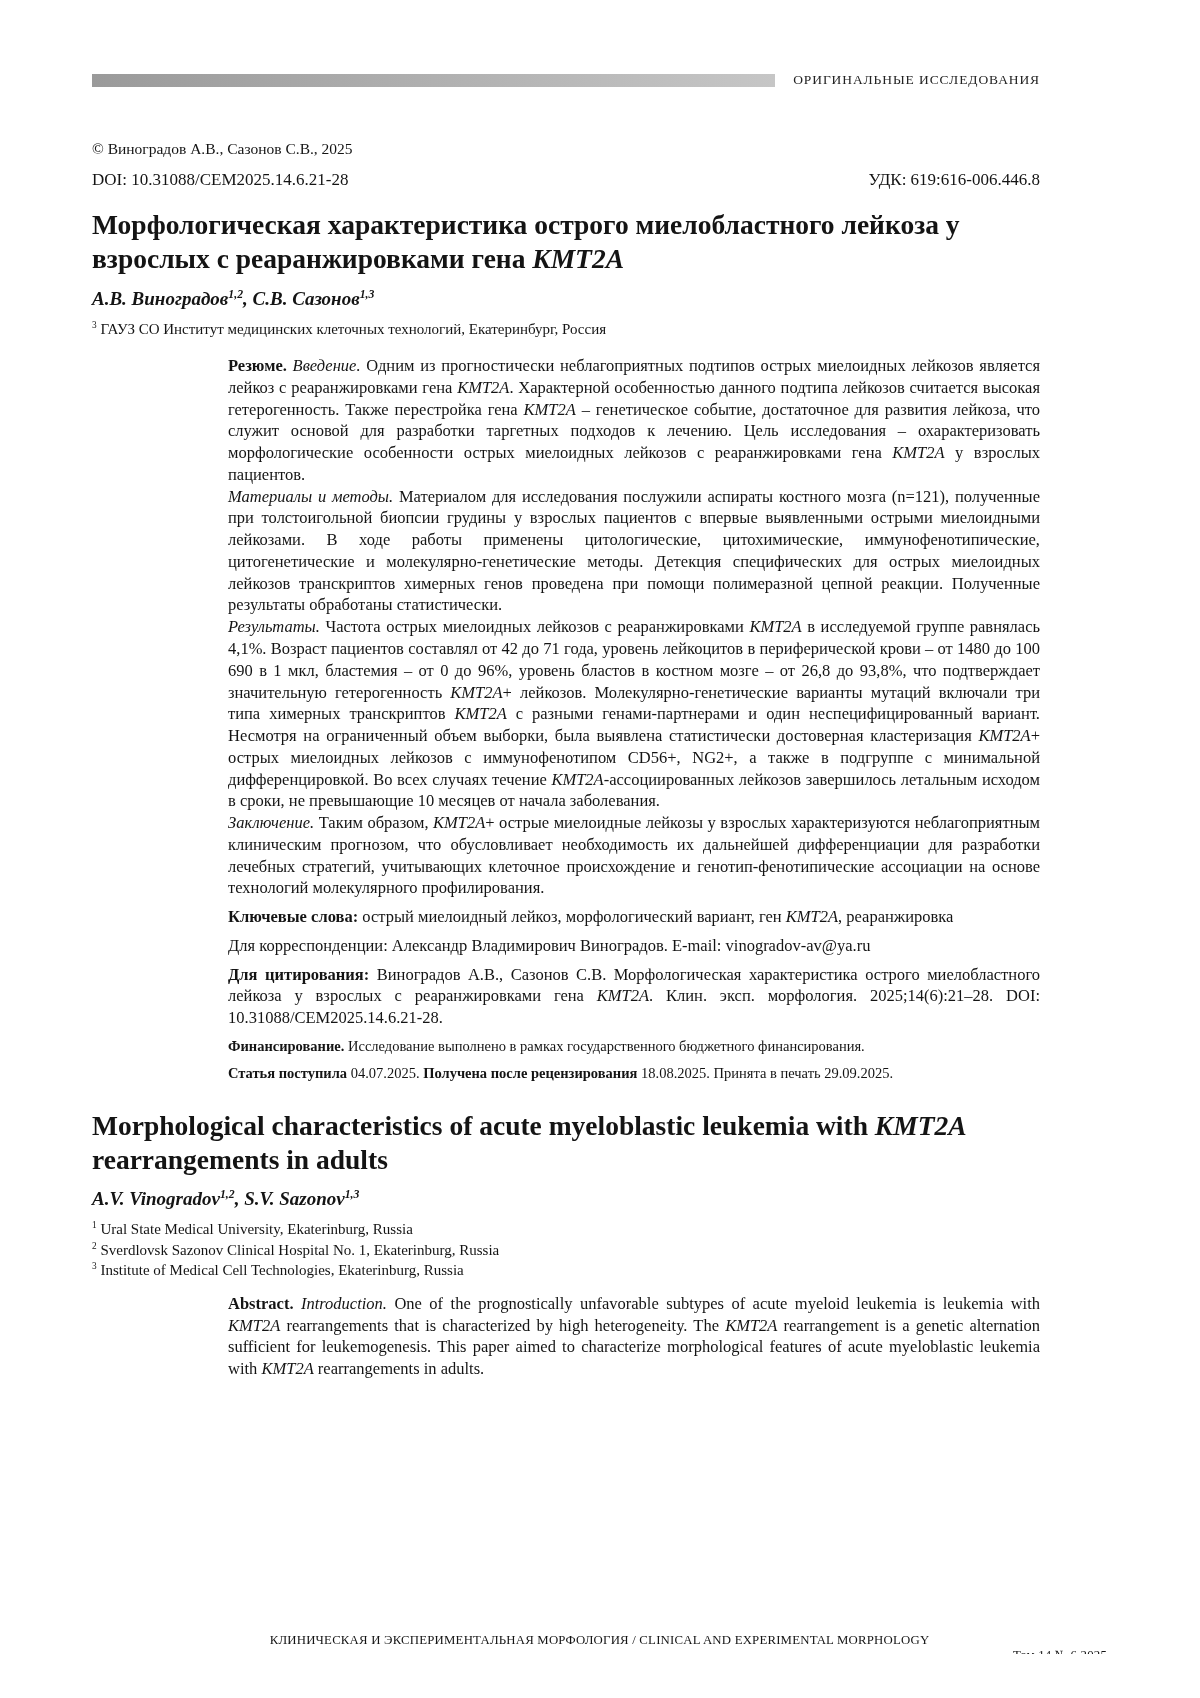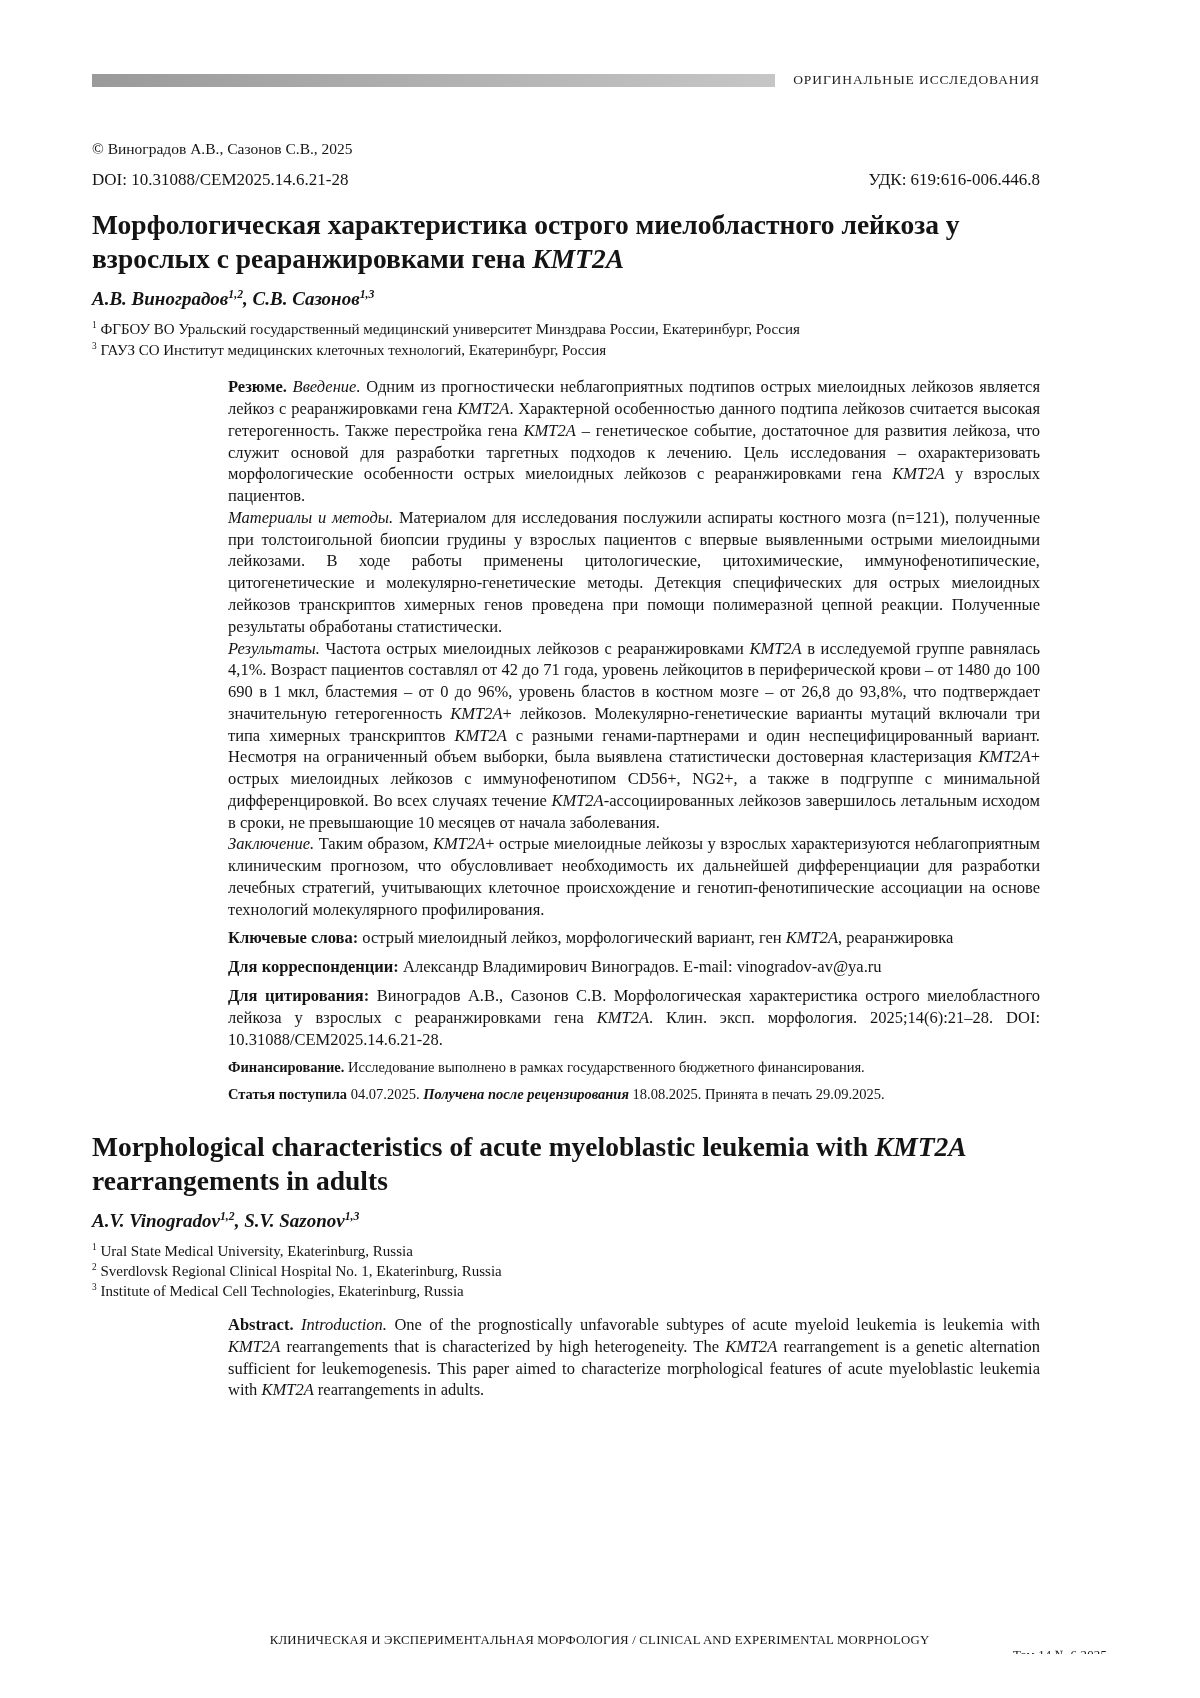--- a/index.html
+++ b/index.html
@@ -70,43 +70,42 @@
   <div class="meta-row">
     <span class="doi">DOI: 10.31088/CEM2025.14.6.21-28</span>
     <span class="udk">УДК: 619:616-006.446.8</span>
   </div>
 
   <h1 class="title ru"><span>Морфологическая характеристика острого миелобластного лейкоза у взрослых с реаранжировками гена </span><span style="font-style: italic;">KMT2A</span></h1>
 
   <div class="authors"><span>А.В. Виноградов</span><sup>1,2</sup><span>, С.В. Сазонов</span><sup>1,3</sup></div>
 
   <div class="affiliations ru">
-    <div class="affiliation"><sup>1</sup><span> ФГБОУ ВО Уральский государственный медицинский университет Минздрава России, Екатеринбург, Россия</span></div>
     <div class="affiliation"><sup>3</sup><span> ГАУЗ СО Институт медицинских клеточных технологий, Екатеринбург, Россия</span></div>
   </div>
 
   <section class="abstract ru">
     <p class="abs-p"><span style="font-weight: bold;">Резюме. </span><span style="font-style: italic;">Введение. </span><span>Одним из прогностически неблагоприятных подтипов острых миелоидных лейкозов является лейкоз с реаранжировками гена </span><span style="font-style: italic;">KMT2A</span><span>. Характерной особенностью данного подтипа лейкозов считается высокая гетерогенность. Также перестройка гена </span><span style="font-style: italic;">KMT2A</span><span> – генетическое событие, достаточное для развития лейкоза, что служит основой для разработки таргетных подходов к лечению. Цель исследования – охарактеризовать морфологические особенности острых миелоидных лейкозов с реаранжировками гена </span><span style="font-style: italic;">KMT2A</span><span> у взрослых пациентов.</span></p>
     <p class="abs-p"><span style="font-style: italic;">Материалы и методы. </span><span>Материалом для исследования послужили аспираты костного мозга (n=121), полученные при толстоигольной биопсии грудины у взрослых пациентов с впервые выявленными острыми миелоидными лейкозами. В ходе работы применены цитологические, цитохимические, иммунофенотипические, цитогенетические и молекулярно-генетические методы. Детекция специфических для острых миелоидных лейкозов транскриптов химерных генов проведена при помощи полимеразной цепной реакции. Полученные результаты обработаны статистически.</span></p>
     <p class="abs-p"><span style="font-style: italic;">Результаты. </span><span>Частота острых миелоидных лейкозов с реаранжировками </span><span style="font-style: italic;">KMT2A</span><span> в исследуемой группе равнялась 4,1%. Возраст пациентов составлял от 42 до 71 года, уровень лейкоцитов в периферической крови – от 1480 до 100 690 в 1 мкл, бластемия – от 0 до 96%, уровень бластов в костном мозге – от 26,8 до 93,8%, что подтверждает значительную гетерогенность </span><span style="font-style: italic;">KMT2A</span><span>+ лейкозов. Молекулярно-генетические варианты мутаций включали три типа химерных транскриптов </span><span style="font-style: italic;">KMT2A</span><span> с разными генами-партнерами и один неспецифицированный вариант. Несмотря на ограниченный объем выборки, была выявлена статистически достоверная кластеризация </span><span style="font-style: italic;">KMT2A</span><span>+ острых миелоидных лейкозов с иммунофенотипом CD56+, NG2+, а также в подгруппе с минимальной дифференцировкой. Во всех случаях течение </span><span style="font-style: italic;">KMT2A</span><span>-ассоциированных лейкозов завершилось летальным исходом в сроки, не превышающие 10 месяцев от начала заболевания.</span></p>
     <p class="abs-p"><span style="font-style: italic;">Заключение. </span><span>Таким образом, </span><span style="font-style: italic;">KMT2A</span><span>+ острые миелоидные лейкозы у взрослых характеризуются неблагоприятным клиническим прогнозом, что обусловливает необходимость их дальнейшей дифференциации для разработки лечебных стратегий, учитывающих клеточное происхождение и генотип-фенотипические ассоциации на основе технологий молекулярного профилирования.</span></p>
     <p class="abs-p spaced"><span style="font-weight: bold;">Ключевые слова: </span><span>острый миелоидный лейкоз, морфологический вариант, ген </span><span style="font-style: italic;">KMT2A</span><span>, реаранжировка</span></p>
-    <p class="abs-p spaced"><span style="font-weight: bold;">Для корреспонденции: </span><span>Александр Владимирович Виноградов. E-mail: vinogradov-av@ya.ru</span></p>
+    <p class="abs-p spaced"><span style="font-weight: normal;">Для корреспонденции: </span><span>Александр Владимирович Виноградов. E-mail: vinogradov-av@ya.ru</span></p>
     <p class="abs-p spaced"><span style="font-weight: bold;">Для цитирования: </span><span>Виноградов А.В., Сазонов С.В. Морфологическая характеристика острого миелобластного лейкоза у взрослых с реаранжировками гена </span><span style="font-style: italic;">KMT2A</span><span>. Клин. эксп. морфология. 2025;14(6):21–28. DOI: 10.31088/CEM2025.14.6.21-28.</span></p>
     <p class="abs-p small"><span style="font-weight: bold;">Финансирование. </span><span>Исследование выполнено в рамках государственного бюджетного финансирования.</span></p>
-    <p class="abs-p small"><span style="font-weight: bold;">Статья поступила </span><span>04.07.2025. </span><span style="font-weight: bold; font-style: italic;">Получена после рецензирования </span><span>18.08.2025. </span><span style="font-weight: normal;">Принята в печать </span><span>29.09.2025.</span></p>
+    <p class="abs-p small"><span style="font-weight: bold;">Статья поступила </span><span>04.07.2025. </span><span style="font-weight: bold;">Получена после рецензирования </span><span>18.08.2025. </span><span style="font-weight: normal;">Принята в печать </span><span>29.09.2025.</span></p>
   </section>
 
   <h1 class="title en"><span>Morphological characteristics of acute myeloblastic leukemia with </span><span style="font-style: italic;">KMT2A</span><span> rearrangements in adults</span></h1>
 
   <div class="authors"><span>A.V. Vinogradov</span><sup>1,2</sup><span>, S.V. Sazonov</span><sup>1,3</sup></div>
 
   <div class="affiliations en">
     <div class="affiliation"><sup>1</sup><span> Ural State Medical University, Ekaterinburg, Russia</span></div>
-    <div class="affiliation"><sup>2</sup><span> Sverdlovsk Regional Clinical Hospital No. 1, Ekaterinburg, Russia</span></div>
+    <div class="affiliation"><sup>2</sup><span> Sverdlovsk Sazonov Clinical Hospital No. 1, Ekaterinburg, Russia</span></div>
     <div class="affiliation"><sup>3</sup><span> Institute of Medical Cell Technologies, Ekaterinburg, Russia</span></div>
   </div>
 
   <section class="abstract en">
     <p class="abs-p"><span style="font-weight: bold;">Abstract. </span><span style="font-style: italic;">Introduction. </span><span>One of the prognostically unfavorable subtypes of acute myeloid leukemia is leukemia with </span><span style="font-style: italic;">KMT2A</span><span> rearrangements that is characterized by high heterogeneity. The </span><span style="font-style: italic;">KMT2A</span><span> rearrangement is a genetic alternation sufficient for leukemogenesis. This paper aimed to characterize morphological features of acute myeloblastic leukemia with </span><span style="font-style: italic;">KMT2A</span><span> rearrangements in adults.</span></p>
   </section>
 
   <footer class="page-footer">
     <span class="journal-name">КЛИНИЧЕСКАЯ И ЭКСПЕРИМЕНТАЛЬНАЯ МОРФОЛОГИЯ / CLINICAL AND EXPERIMENTAL MORPHOLOGY</span>
     <span class="issue">Том 14  № 6  2025</span>

